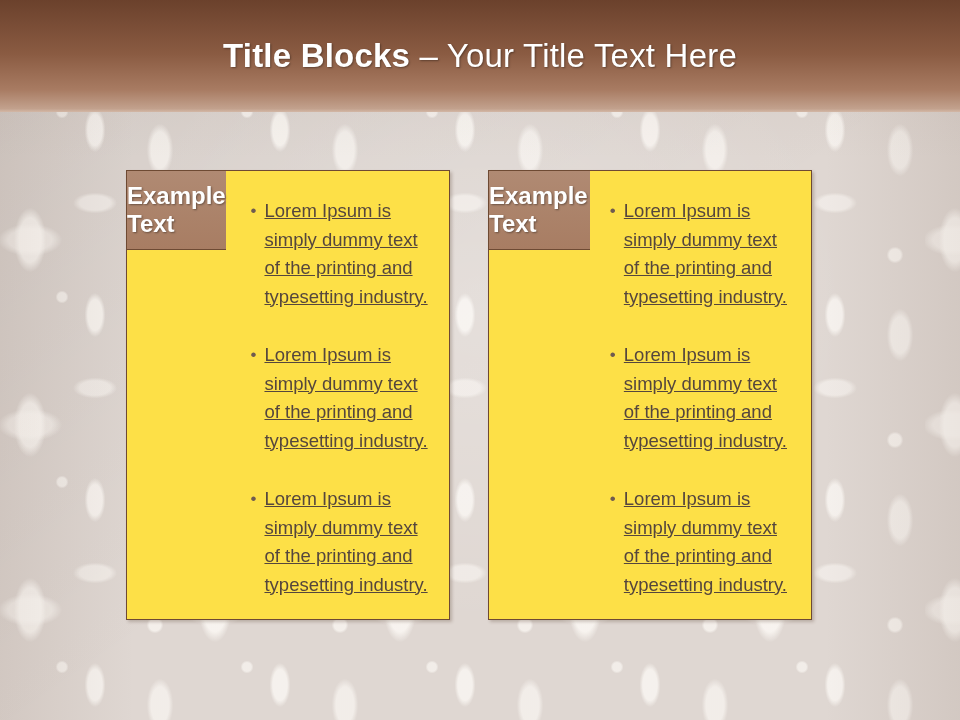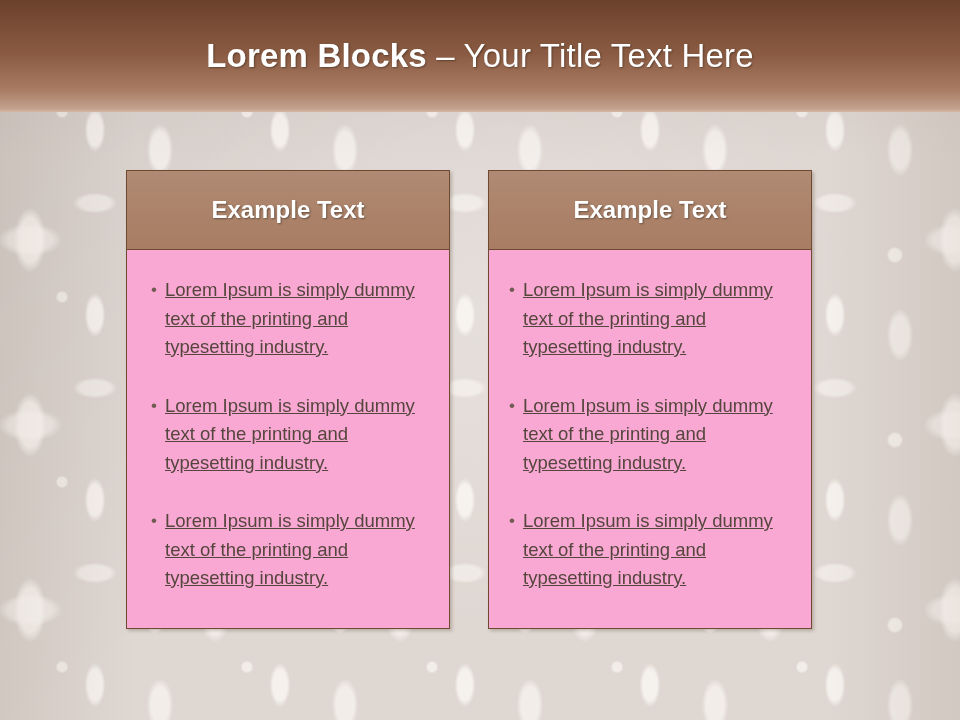--- a/index.html
+++ b/index.html
@@ -79,24 +79,24 @@
     position: absolute;
     left: 126px;
     top: 170px;
     width: 710px;
     display: flex;
     gap: 38px;
   }
   .card {
     width: 322px;
     border: 1px solid #6e4a33;
-    background: #f9a8d4;
+    background: #fde047;
     box-shadow: 2px 2px 3px rgba(90,65,50,0.28);
     display: flex;
-    flex-direction: column;
+    flex-direction: row;
   }
   .card-header {
     height: 78px;
     background: linear-gradient(to bottom, #b08a73 0%, #ab8269 60%, #a87d63 100%);
     border-bottom: 1px solid #6e4a33;
     display: flex;
     align-items: center;
     justify-content: center;
   }
   .card-header-text {
@@ -139,21 +139,21 @@
 </style>
 </head>
 <body>
 
 <div class="slide">
   <div class="bg-pattern"></div>
   <div class="bg-vignette"></div>
 
   <div class="header">
     <div class="header-title">
-      <span class="strong">Lorem Blocks</span><span class="light"> – </span><span class="light">Your Title Text Here</span>
+      <span class="strong">Title Blocks</span><span class="light"> – </span><span class="light">Your Title Text Here</span>
     </div>
   </div>
 
   <div class="cards">
 
     <div class="card card-left">
       <div class="card-header">
         <div class="card-header-text">Example Text</div>
       </div>
       <div class="card-body">

